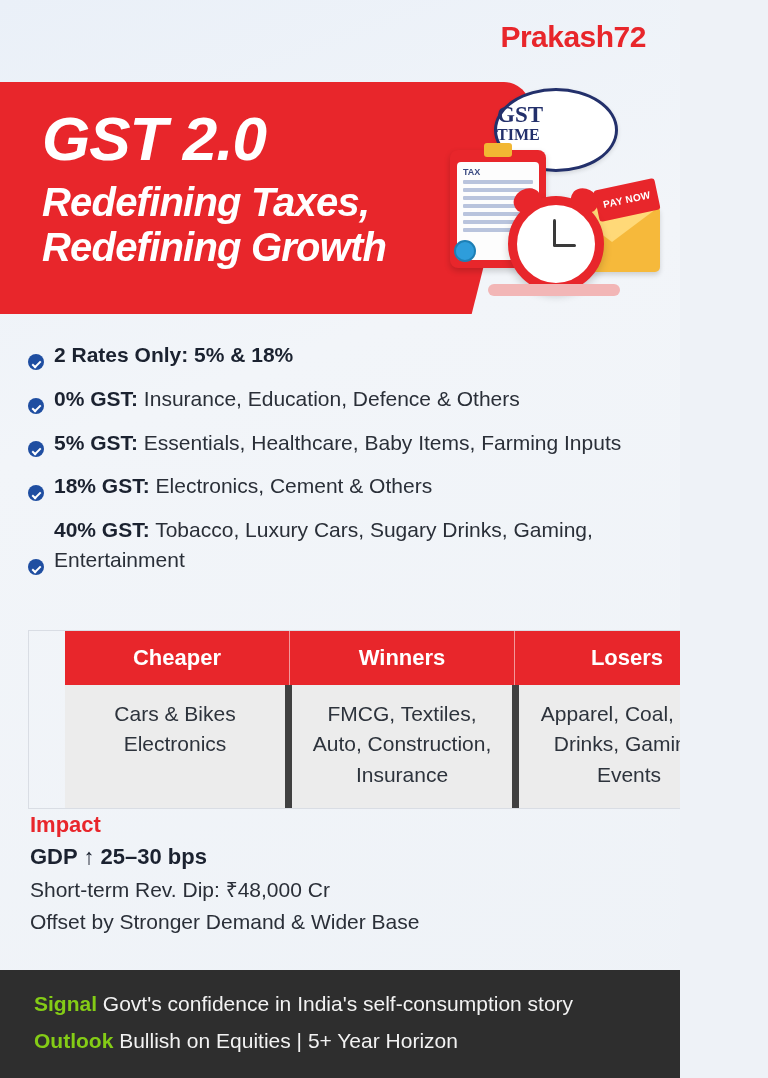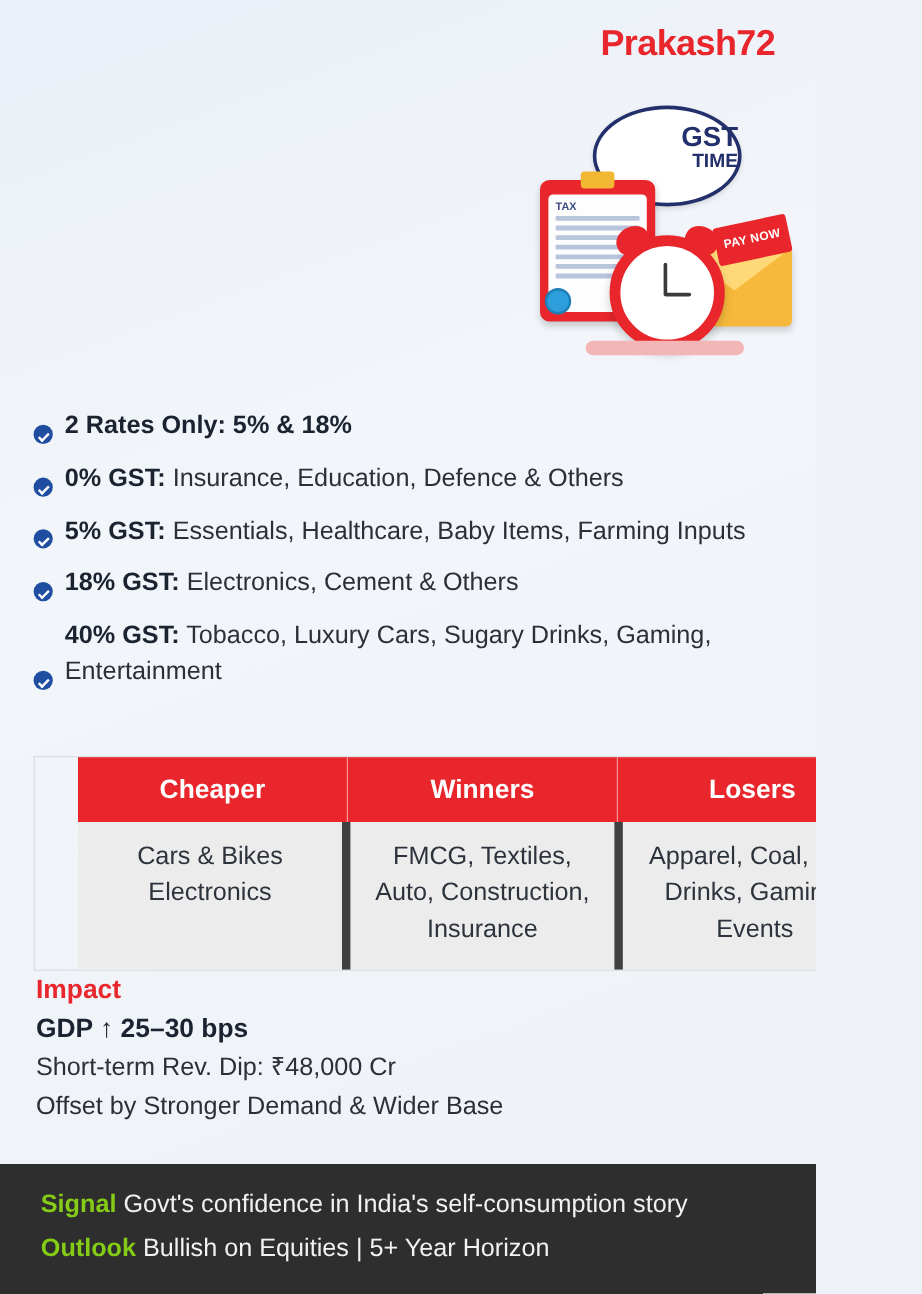--- a/index.html
+++ b/index.html
@@ -72,22 +72,23 @@
   }
   .bubble {
     position: absolute;
     left: 62px;
     top: 0;
     width: 124px;
     height: 84px;
     background: #ffffff;
     border: 3px solid #23306b;
     border-radius: 50% 50% 50% 50%;
-    text-align: right;
+    text-align: left;
     box-shadow: 0 2px 4px rgba(0,0,0,.12);
+    font-family: Liberation Serif, serif;
   }
   .bubble-t1 {
     margin-top: 12px;
     font-size: 23px;
     font-weight: bold;
     color: #23306b;
     line-height: 1;
   }
   .bubble-t2 {
     font-size: 16px;
@@ -361,20 +362,27 @@
   }
   .f-row b { color: #84cc16; }
 </style>
 </head>
 <body>
 
 <div class="page">
 
   <div class="brand">Prakash72</div>
 
+  <div class="hero">
+    <div class="hero-title">GST 2.0</div>
+    <div class="hero-sub">
+      <div>Redefining Taxes,</div>
+      <div>Redefining Growth</div>
+    </div>
+  </div>
 
   <div class="illus">
     <div class="bubble">
       <div class="bubble-t1">GST</div>
       <div class="bubble-t2">TIME</div>
     </div>
 
     <div class="clipboard">
       <div class="clip-top"></div>
       <div class="clip-paper">

